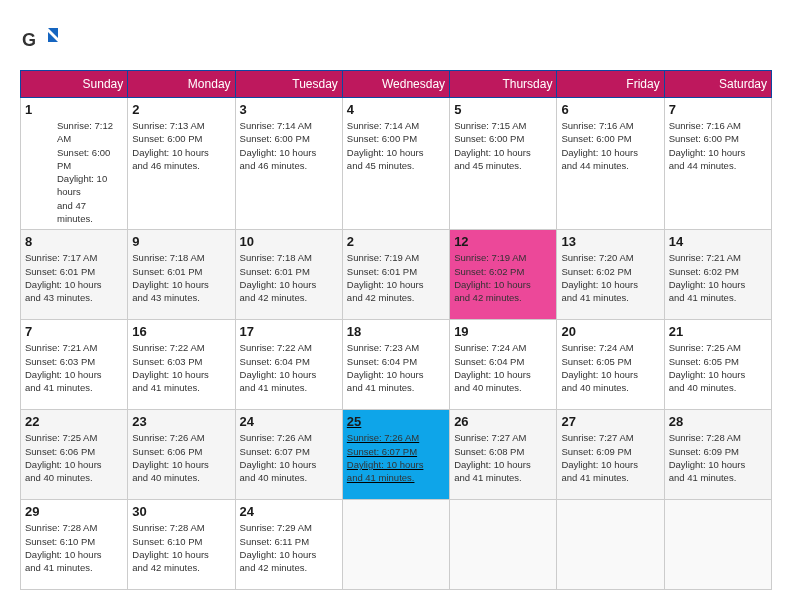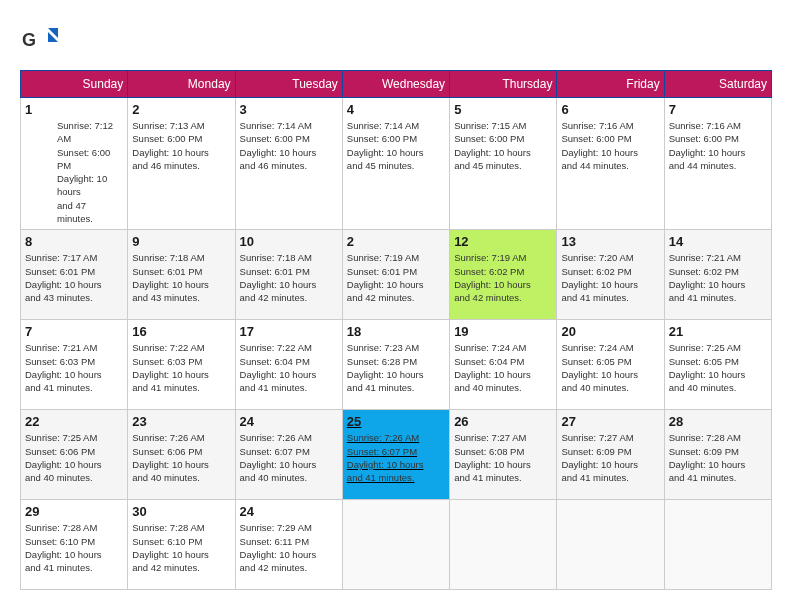--- a/index.html
+++ b/index.html
@@ -183,21 +183,21 @@
 Daylight: 10 hours
 and 42 minutes.</div>
         </td>
         <td style="background: rgb(245, 245, 245);">
           <div class="day-number">2</div>
           <div class="day-info" style="white-space: pre-line;">Sunrise: 7:19 AM
 Sunset: 6:01 PM
 Daylight: 10 hours
 and 42 minutes.</div>
         </td>
-        <td style="background: #bef264;">
+        <td style="background: #ec4899;">
           <div class="day-number">12</div>
           <div class="day-info" style="white-space: pre-line;">Sunrise: 7:19 AM
 Sunset: 6:02 PM
 Daylight: 10 hours
 and 42 minutes.</div>
         </td>
         <td style="background: rgb(245, 245, 245);">
           <div class="day-number">13</div>
           <div class="day-info" style="white-space: pre-line;">Sunrise: 7:20 AM
 Sunset: 6:02 PM
@@ -230,21 +230,21 @@
         <td>
           <div class="day-number">17</div>
           <div class="day-info" style="white-space: pre-line;">Sunrise: 7:22 AM
 Sunset: 6:04 PM
 Daylight: 10 hours
 and 41 minutes.</div>
         </td>
         <td>
           <div class="day-number">18</div>
           <div class="day-info" style="white-space: pre-line;">Sunrise: 7:23 AM
-Sunset: 6:28 PM
+Sunset: 6:04 PM
 Daylight: 10 hours
 and 41 minutes.</div>
         </td>
         <td>
           <div class="day-number">19</div>
           <div class="day-info" style="white-space: pre-line;">Sunrise: 7:24 AM
 Sunset: 6:04 PM
 Daylight: 10 hours
 and 40 minutes.</div>
         </td>

